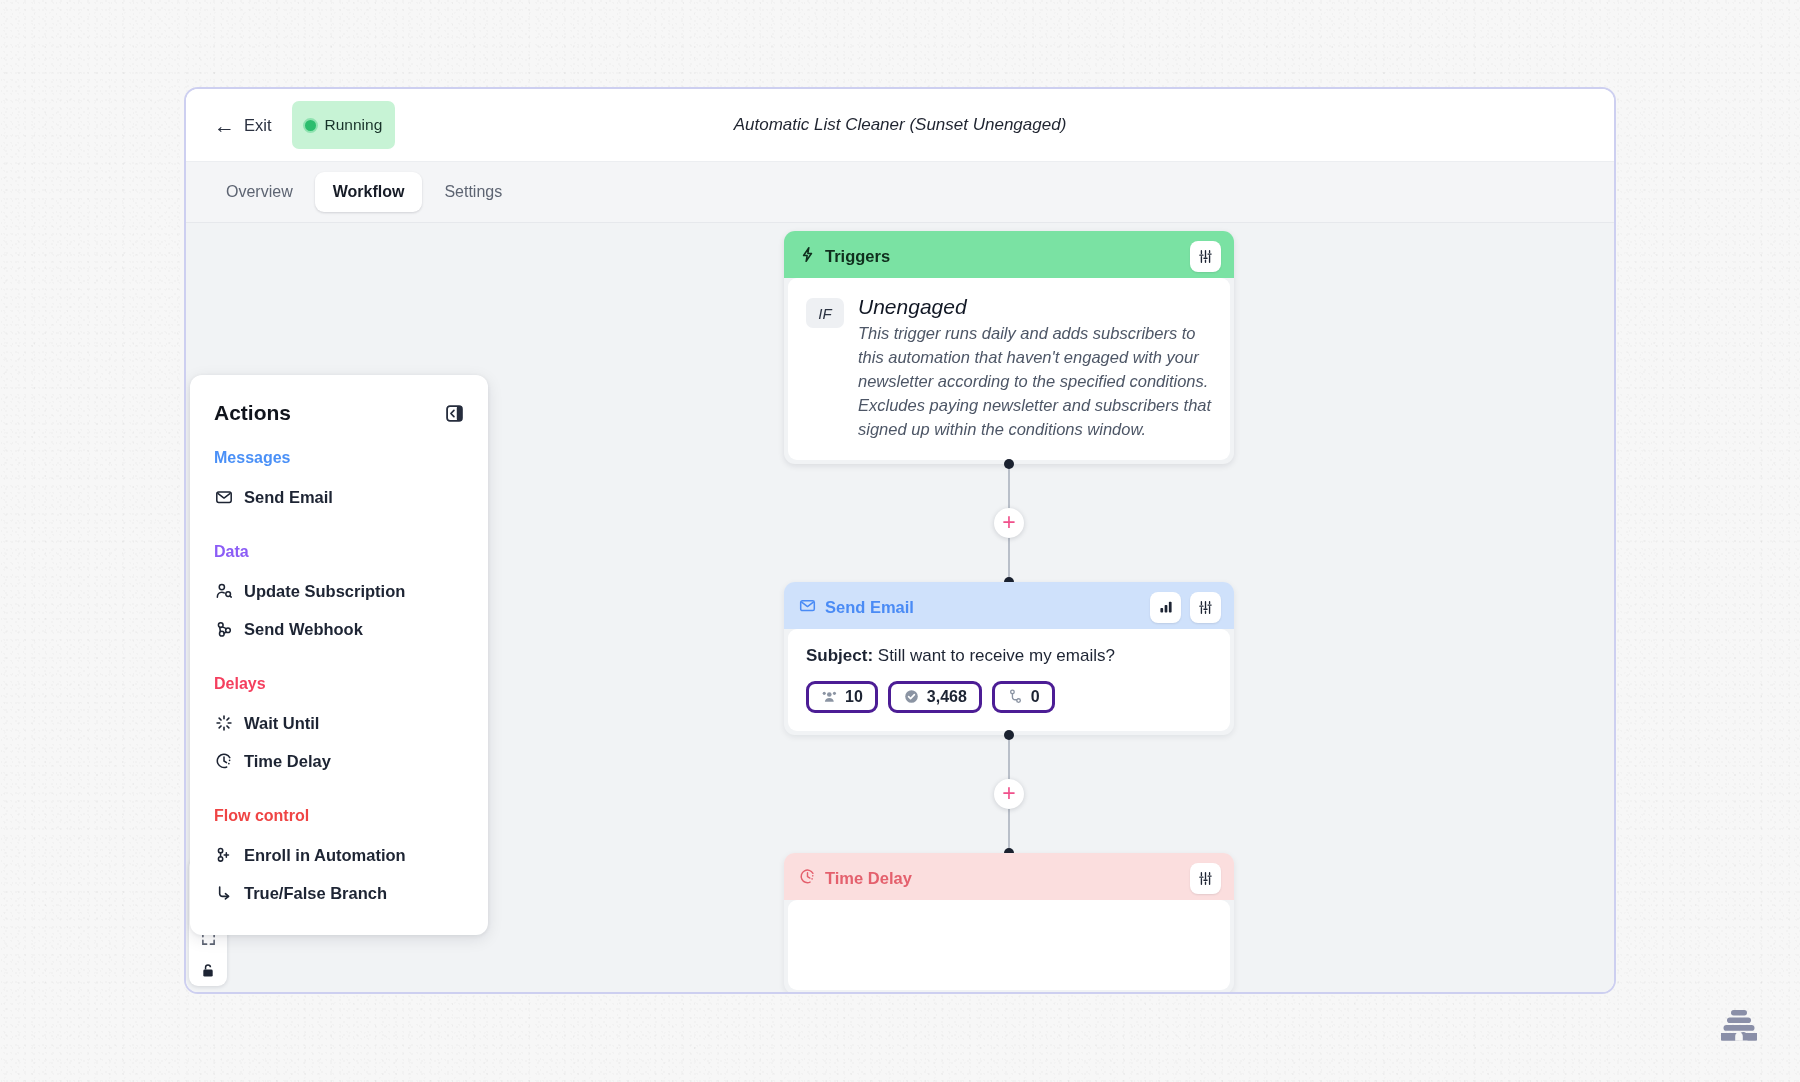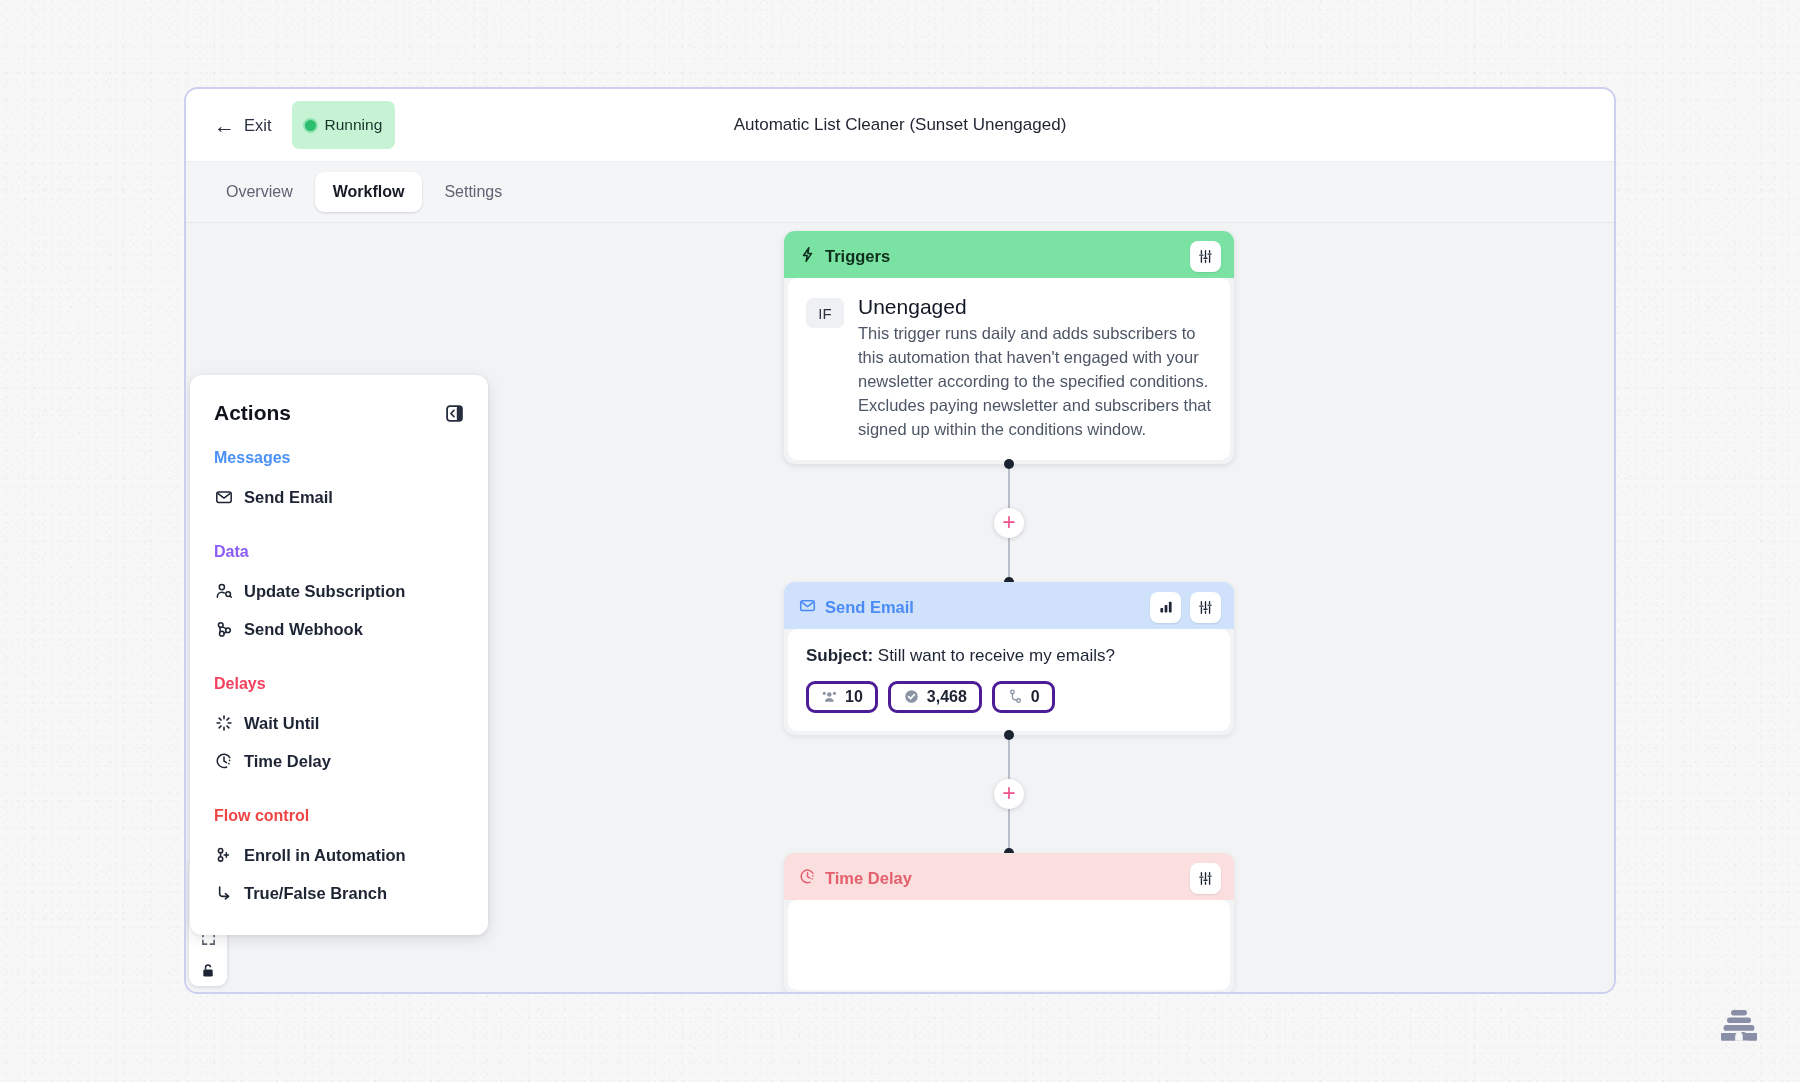--- a/index.html
+++ b/index.html
@@ -88,20 +88,21 @@
     color: #18332a;
     font-weight: 500;
   }
   #window-title {
     position: absolute;
     left: 0; right: 0;
     text-align: center;
     font-size: 17px;
     color: #1f2430;
     pointer-events: none;
+    font-style: italic;
   }
 
   
   #tabbar {
     height: 62px;
     flex: 0 0 62px;
     background: #f4f5f7;
     border-top: 1px solid #eceef1;
     border-bottom: 1px solid #e6e8ec;
     display: flex;
@@ -257,21 +258,21 @@
   .node-body {
     background: #ffffff;
     margin: 0 4px 4px 4px;
     border-radius: 9px;
     padding: 17px 18px 18px 18px;
   }
 
   
   #node-triggers { box-shadow: 0 2px 6px rgba(16,24,40,0.10); }
   #node-triggers .node-head { background: #7ae2a3; color: #0f2e1d; }
-  #node-triggers .node-body { margin-top: 0; }
+  #node-triggers .node-body { margin-top: 0; font-style: italic; }
 
   .trigger-row { display: flex; gap: 14px; }
   .if-chip {
     background: #eef0f3;
     border-radius: 7px;
     height: 30px;
     min-width: 38px;
     display: flex;
     align-items: center;
     justify-content: center;

